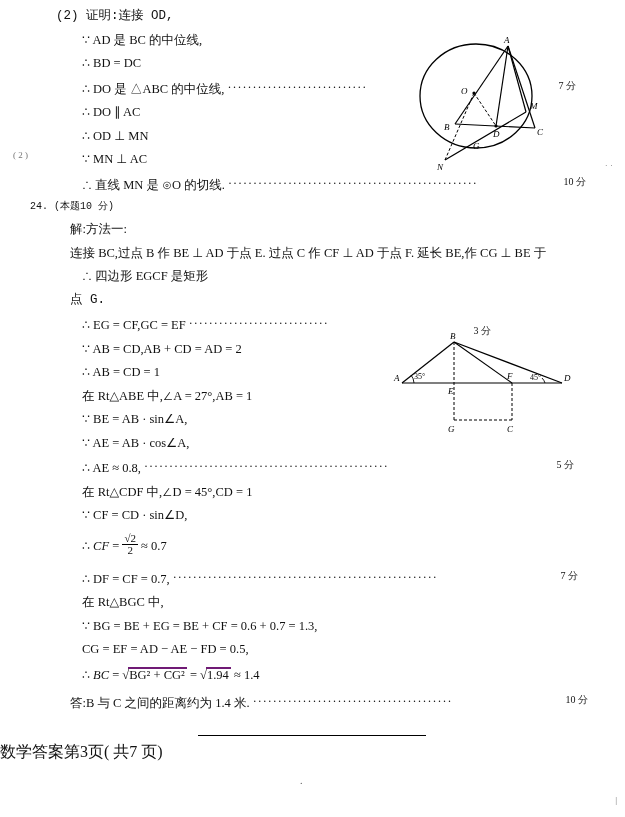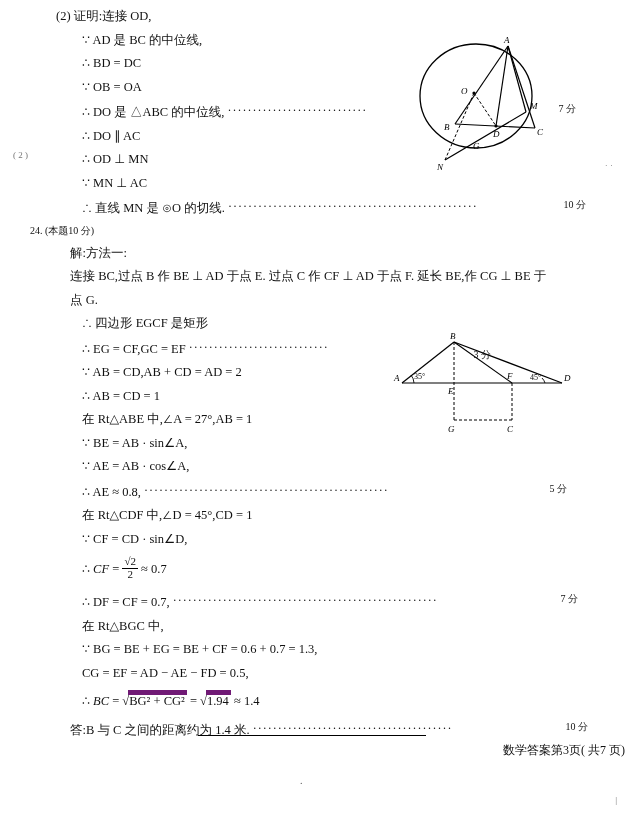--- a/index.html
+++ b/index.html
@@ -18,63 +18,63 @@
     position:absolute;
     left:56px;top:10px;width:520px;
   }
   .line{
     font-size:12.5px;
     line-height:1.0;
     margin-bottom:11px;
     white-space:nowrap;
     position:relative;
   }
-  .indent1{padding-left:0px;}
+  .indent1{padding-left:0px;font-family:Liberation Mono, monospace;}
   .indent2{padding-left:26px;}
   .math{font-family:"Liberation Serif", serif; font-style:italic;text-align:center;}
   .dots{
     display:inline-block;
     overflow:hidden;
     white-space:nowrap;
     letter-spacing:1px;
     font-size:12px;
     vertical-align:baseline;
     color:#111;
   }
   .score{
     position:absolute;
     right:-8px;
     font-size:10px;
   }
   .footer{
     position:absolute;
     left:0;top:742px;width:625px;
-    text-align:right;
-    font-size:12px;
+    text-align:left;
+    font-size:16px;
   }
   .footline{
     position:absolute;
     left:198px;top:735px;width:228px;
     border-top:1px solid #000;
   }
   .fig1{position:absolute;left:404px;top:36px;}
   .fig2{position:absolute;left:392px;top:330px;}
   .sec-title{font-size:10px;}
   .frac{
     display:inline-block;
     vertical-align:-0.45em;
     text-align:center;
     font-size:11px;
     line-height:1.05;
   }
   .frac .num{display:block;border-bottom:1px solid #000;padding:0 2px;}
   .frac .den{display:block;padding:0 2px;}
   .sqrt{
     display:inline-block;
-    border-top:5px solid #701a75;
+    border-top:2px solid #701a75;
     padding:0 2px 0 1px;
     margin-left:-1px;
   }
   .pagemark-l{position:absolute;left:13px;top:150px;font-size:9px;color:#777;}
   .pagemark-r{position:absolute;right:12px;top:160px;font-size:9px;color:#777;}
   .pagemark-b{position:absolute;right:8px;top:795px;font-size:9px;color:#777;}
   .dotc{position:absolute;left:300px;top:775px;font-size:10px;color:#555;}
 </style>
 </head>
 <body>
@@ -134,23 +134,20 @@
     <div class="line indent1">
       <span>(2) 证明:连接 OD,</span>
     </div>
     <div class="line indent2">
       <span>∵ AD 是 BC 的中位线,</span>
     </div>
     <div class="line indent2">
       <span>∴ BD = DC</span>
     </div>
     <div class="line indent2">
-      <span>∵ OB = OA</span>
-    </div>
-    <div class="line indent2">
       <span>∴ DO 是 △ABC 的中位线,</span>
       <span class="dots" style="width:140px">································································</span>
       <span class="score" style="top:0;right:0">7 分</span>
     </div>
     <div class="line indent2">
       <span>∴ DO ∥ AC</span>
     </div>
     <div class="line indent2">
       <span>∴ OD ⊥ MN</span>
     </div>
@@ -165,25 +162,25 @@
 
     <div class="line indent1 sec-title" style="margin-top:6px;padding-left:-0px;margin-left:-26px;">
       <span>24. (本题10 分)</span>
     </div>
     <div class="line indent2" style="padding-left:14px">
       <span>解:方法一:</span>
     </div>
     <div class="line indent2" style="padding-left:14px">
       <span>连接 BC,过点 B 作 BE ⊥ AD 于点 E. 过点 C 作 CF ⊥ AD 于点 F. 延长 BE,作 CG ⊥ BE 于</span>
     </div>
+    <div class="line indent2">
+      <span>∴ 四边形 EGCF 是矩形</span>
+    </div>
     <div class="line indent1" style="padding-left:14px">
       <span>点 G.</span>
-    </div>
-    <div class="line indent2">
-      <span>∴ 四边形 EGCF 是矩形</span>
     </div>
     <div class="line indent2">
       <span>∴ EG = CF,GC = EF</span>
       <span class="dots" style="width:140px">································································</span>
       <span class="score" style="top:9px;right:85px">3 分</span>
     </div>
     <div class="line indent2">
       <span>∵ AB = CD,AB + CD = AD = 2</span>
     </div>
     <div class="line indent2">
@@ -194,21 +191,21 @@
     </div>
     <div class="line indent2">
       <span>∵ BE = AB · sin∠A,</span>
     </div>
     <div class="line indent2">
       <span>∵ AE = AB · cos∠A,</span>
     </div>
     <div class="line indent2">
       <span>∴ AE ≈ 0.8,</span>
       <span class="dots" style="width:245px">······························································································</span>
-      <span class="score" style="top:0;right:9px">5 分</span>
+      <span class="score" style="top:0;right:2px">5 分</span>
     </div>
     <div class="line indent2">
       <span>在 Rt△CDF 中,∠D = 45°,CD = 1</span>
     </div>
     <div class="line indent2">
       <span>∵ CF = CD · sin∠D,</span>
     </div>
     <div class="line indent2" style="margin-bottom:14px">
       <span>∴ <span class="math">CF</span> = </span>
       <span class="frac">

